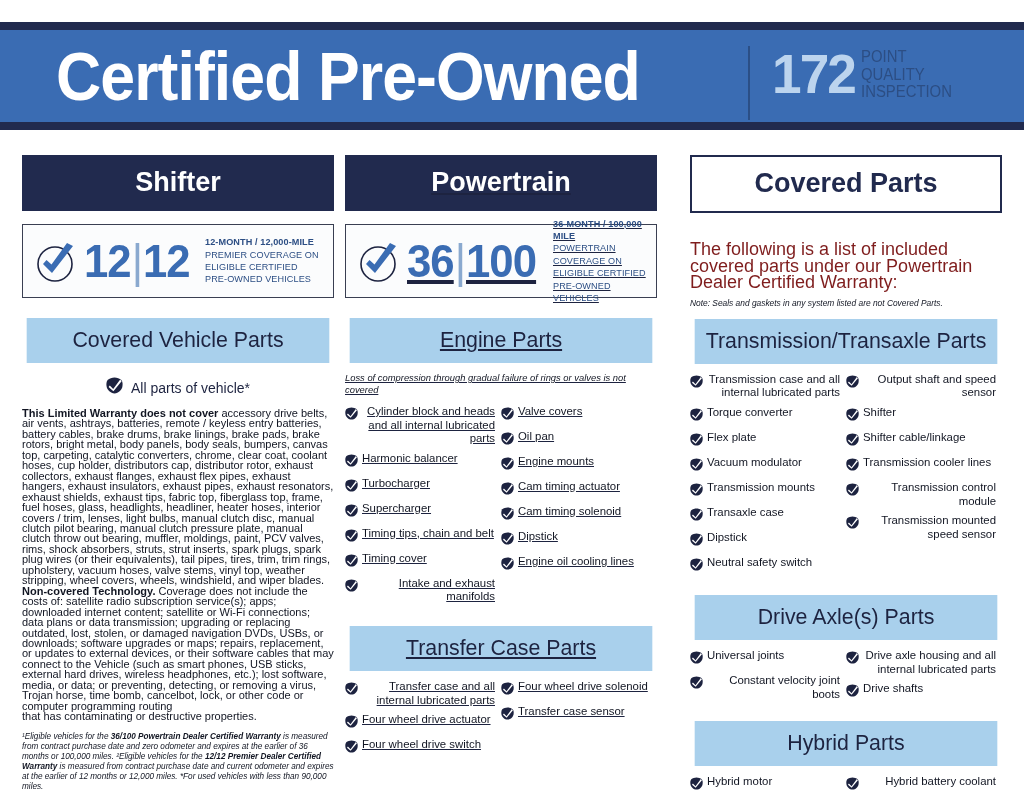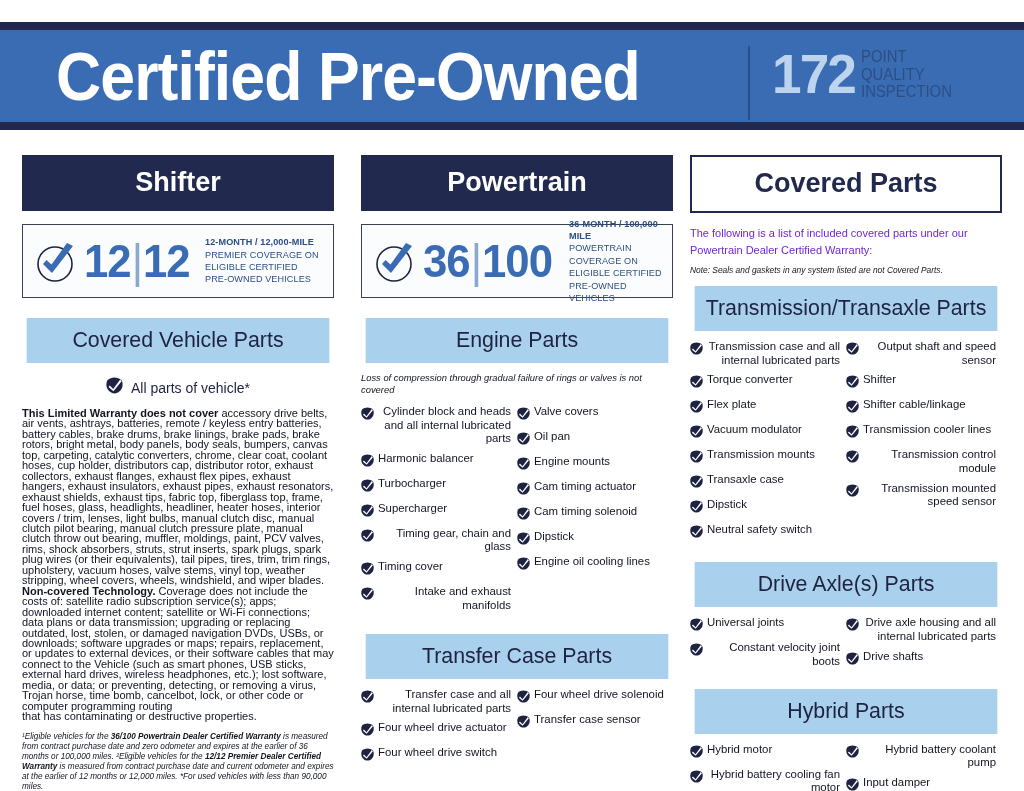--- a/index.html
+++ b/index.html
@@ -47,21 +47,21 @@
   .header-sub{
     margin-left:2px;margin-top:2px;
     font-size:16px;line-height:17.5px;
     color:#2c4e84;font-weight:400;letter-spacing:0px;
     transform:scaleX(0.93);transform-origin:left top;
   }
 
   
   .col{position:absolute;top:155px;}
   .col-left{left:22px;width:312px;}
-  .col-mid{left:361px;width:312px;}
+  .col-mid{left:345px;width:312px;text-decoration:underline;}
   .col-right{left:690px;width:312px;}
 
   .band-dark{
     background:#212a4e;color:#ffffff;
     text-align:center;
     font-size:27px;font-weight:bold;line-height:27px;
     padding:14px 0 15px 0;
     letter-spacing:0px;
   }
   .band-outline{
@@ -144,21 +144,21 @@
   .note-italic{
     font-style:italic;font-size:9.4px;line-height:12px;
     color:#111522;margin-top:9px;
   }
   .note-italic-sm{
     font-style:italic;font-size:8.4px;line-height:11px;
     color:#111522;margin-top:7px;
   }
 
   .intro{
-    font-size:11px;line-height:16.6px;color:#6d28d9;margin-top:12px;
+    font-size:18px;line-height:16.6px;color:#7f1d1d;margin-top:28px;
   }
 
   
   .checklist{
     display:flex;margin-top:9px;text-align:right;
   }
   .checklist .cl-col{width:50%;box-sizing:border-box;padding-right:6px;}
   .cl-item{
     display:flex;align-items:flex-start;
     margin-bottom:6px;
@@ -293,21 +293,21 @@
                 <path d="M8.5 0.6 C11 0.6 13.6 1.5 15.4 3.1 C16.7 5 16.9 7.6 16.3 10.1 C15.5 13.2 12.6 16.4 8.5 16.4 C4.4 16.4 1.5 13.2 0.7 10.1 C0.1 7.6 0.3 5 1.6 3.1 C3.4 1.5 6 0.6 8.5 0.6 Z" fill="#1d2340"></path>
                 <path d="M3.8 8.6 L7.2 12 L14.2 2.6 L15.6 4.2 L7.4 14.2 L2.6 10 Z" fill="#ffffff"></path>
               </svg></span>
             <span class="txt">Supercharger</span>
           </div>
           <div class="cl-item">
             <span class="ck"><svg width="13" height="13" viewBox="0 0 17 17">
                 <path d="M8.5 0.6 C11 0.6 13.6 1.5 15.4 3.1 C16.7 5 16.9 7.6 16.3 10.1 C15.5 13.2 12.6 16.4 8.5 16.4 C4.4 16.4 1.5 13.2 0.7 10.1 C0.1 7.6 0.3 5 1.6 3.1 C3.4 1.5 6 0.6 8.5 0.6 Z" fill="#1d2340"></path>
                 <path d="M3.8 8.6 L7.2 12 L14.2 2.6 L15.6 4.2 L7.4 14.2 L2.6 10 Z" fill="#ffffff"></path>
               </svg></span>
-            <span class="txt">Timing gear, chain and glass</span>
+            <span class="txt">Timing tips, chain and belt</span>
           </div>
           <div class="cl-item">
             <span class="ck"><svg width="13" height="13" viewBox="0 0 17 17">
                 <path d="M8.5 0.6 C11 0.6 13.6 1.5 15.4 3.1 C16.7 5 16.9 7.6 16.3 10.1 C15.5 13.2 12.6 16.4 8.5 16.4 C4.4 16.4 1.5 13.2 0.7 10.1 C0.1 7.6 0.3 5 1.6 3.1 C3.4 1.5 6 0.6 8.5 0.6 Z" fill="#1d2340"></path>
                 <path d="M3.8 8.6 L7.2 12 L14.2 2.6 L15.6 4.2 L7.4 14.2 L2.6 10 Z" fill="#ffffff"></path>
               </svg></span>
             <span class="txt">Timing cover</span>
           </div>
           <div class="cl-item">
             <span class="ck"><svg width="13" height="13" viewBox="0 0 17 17">

